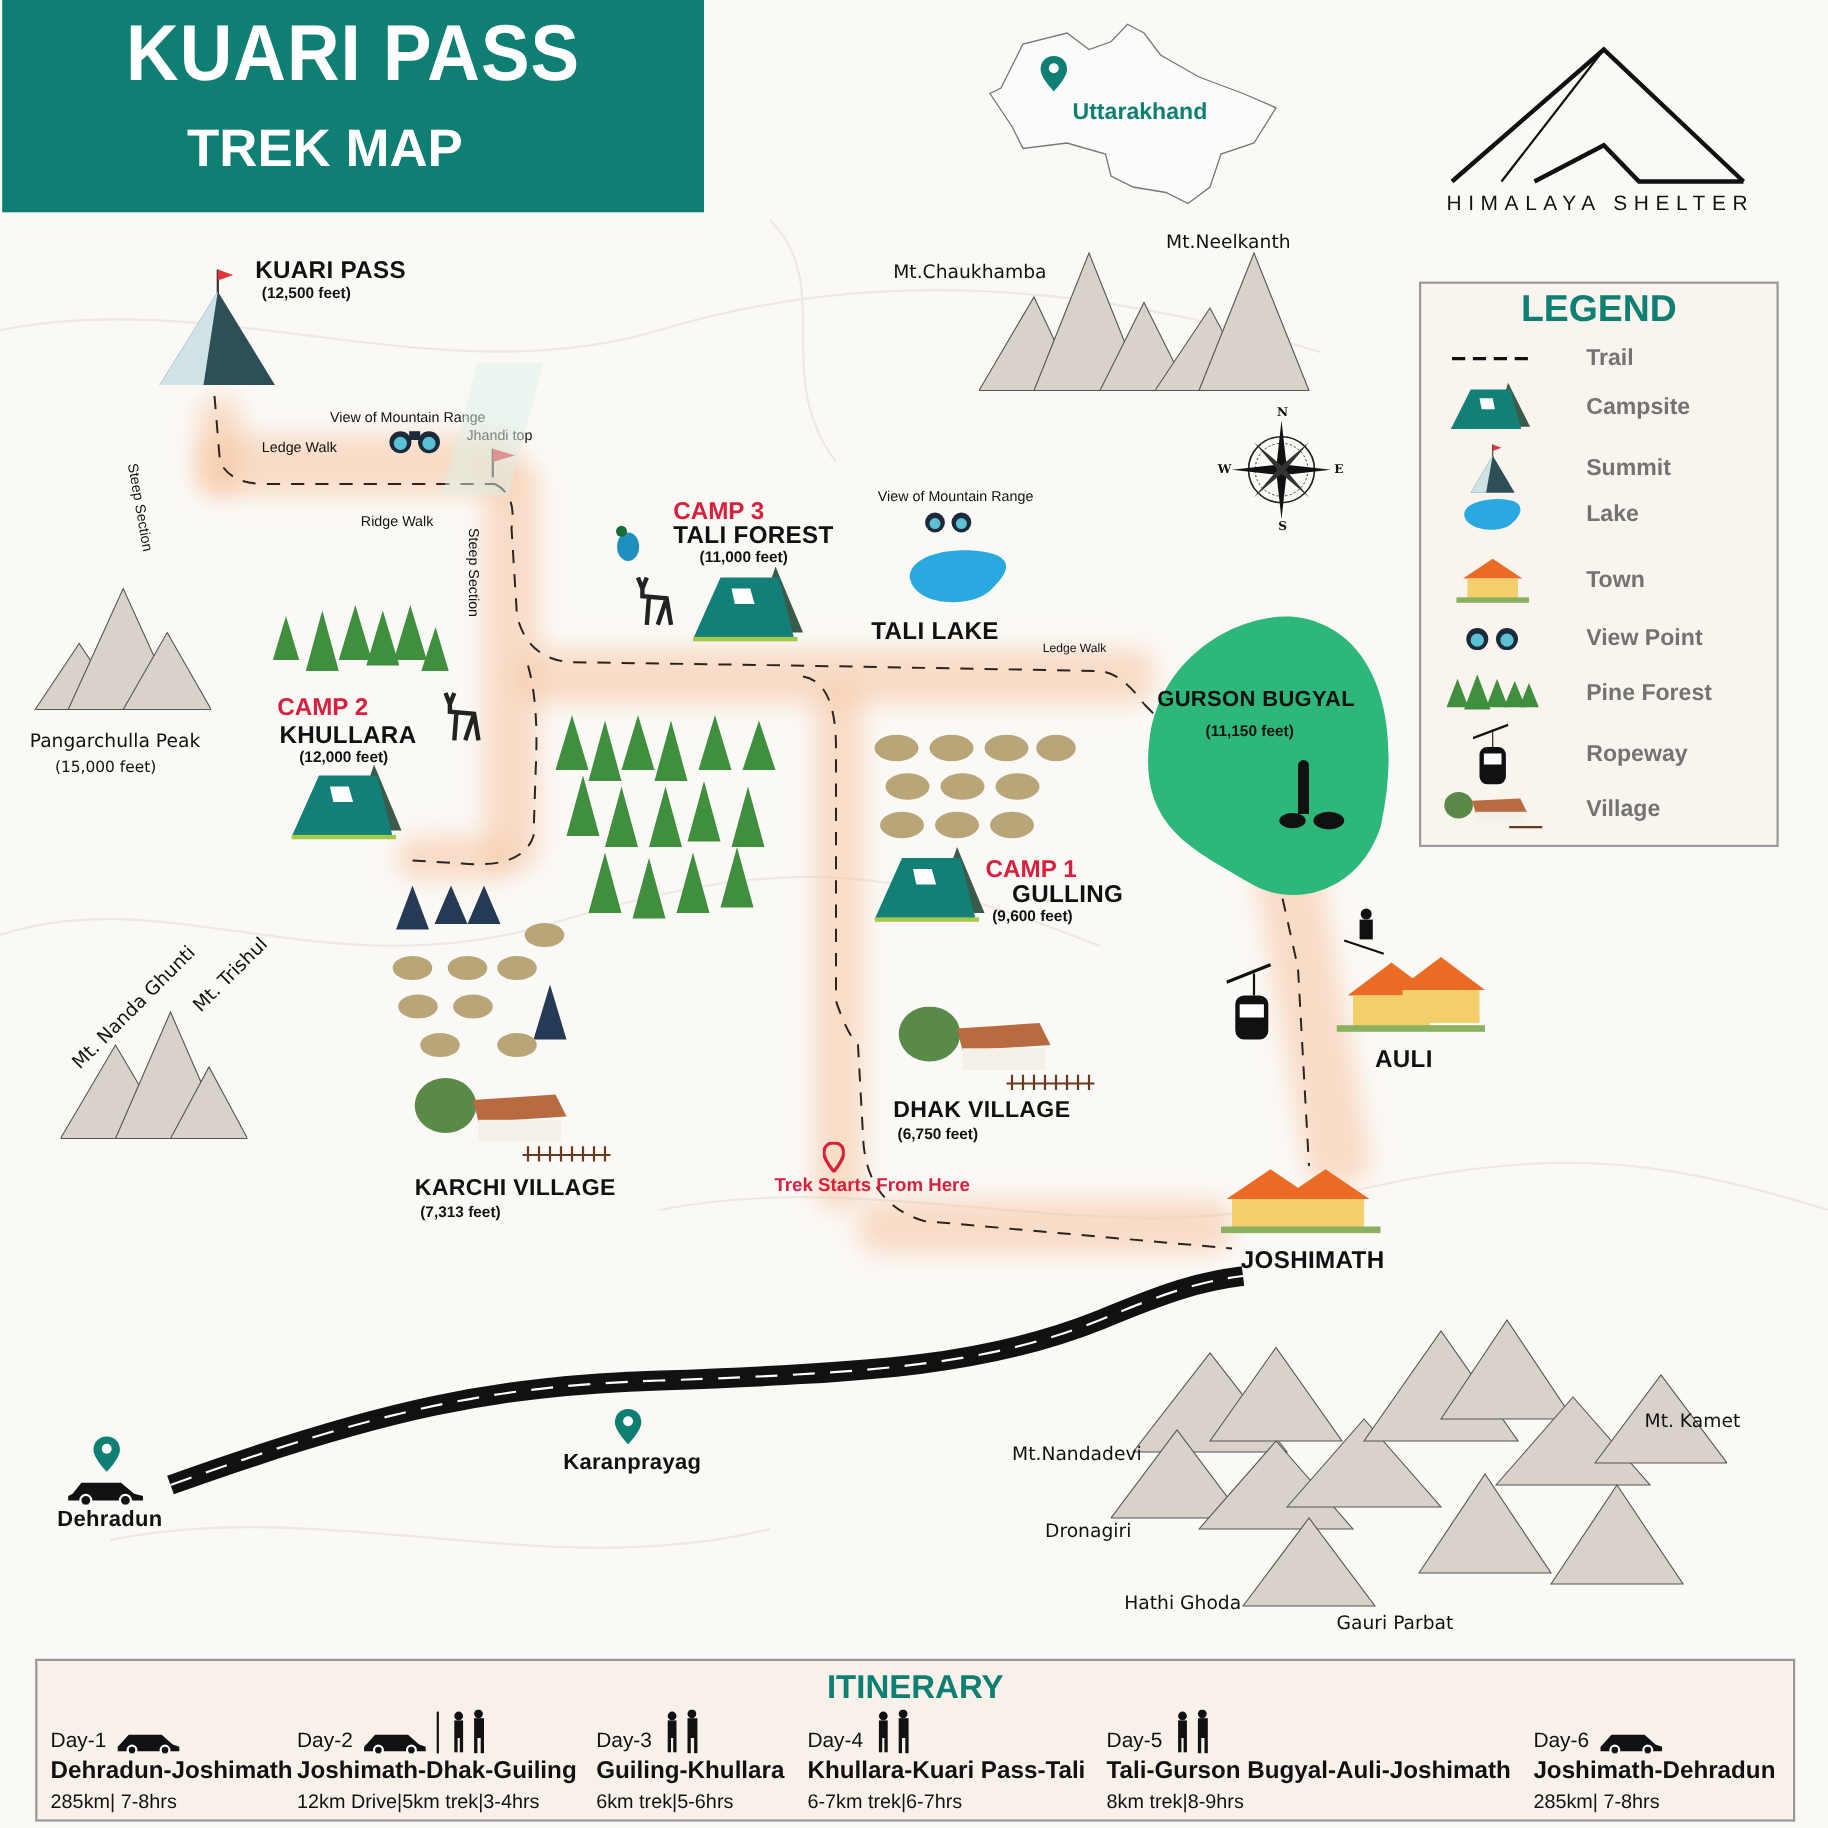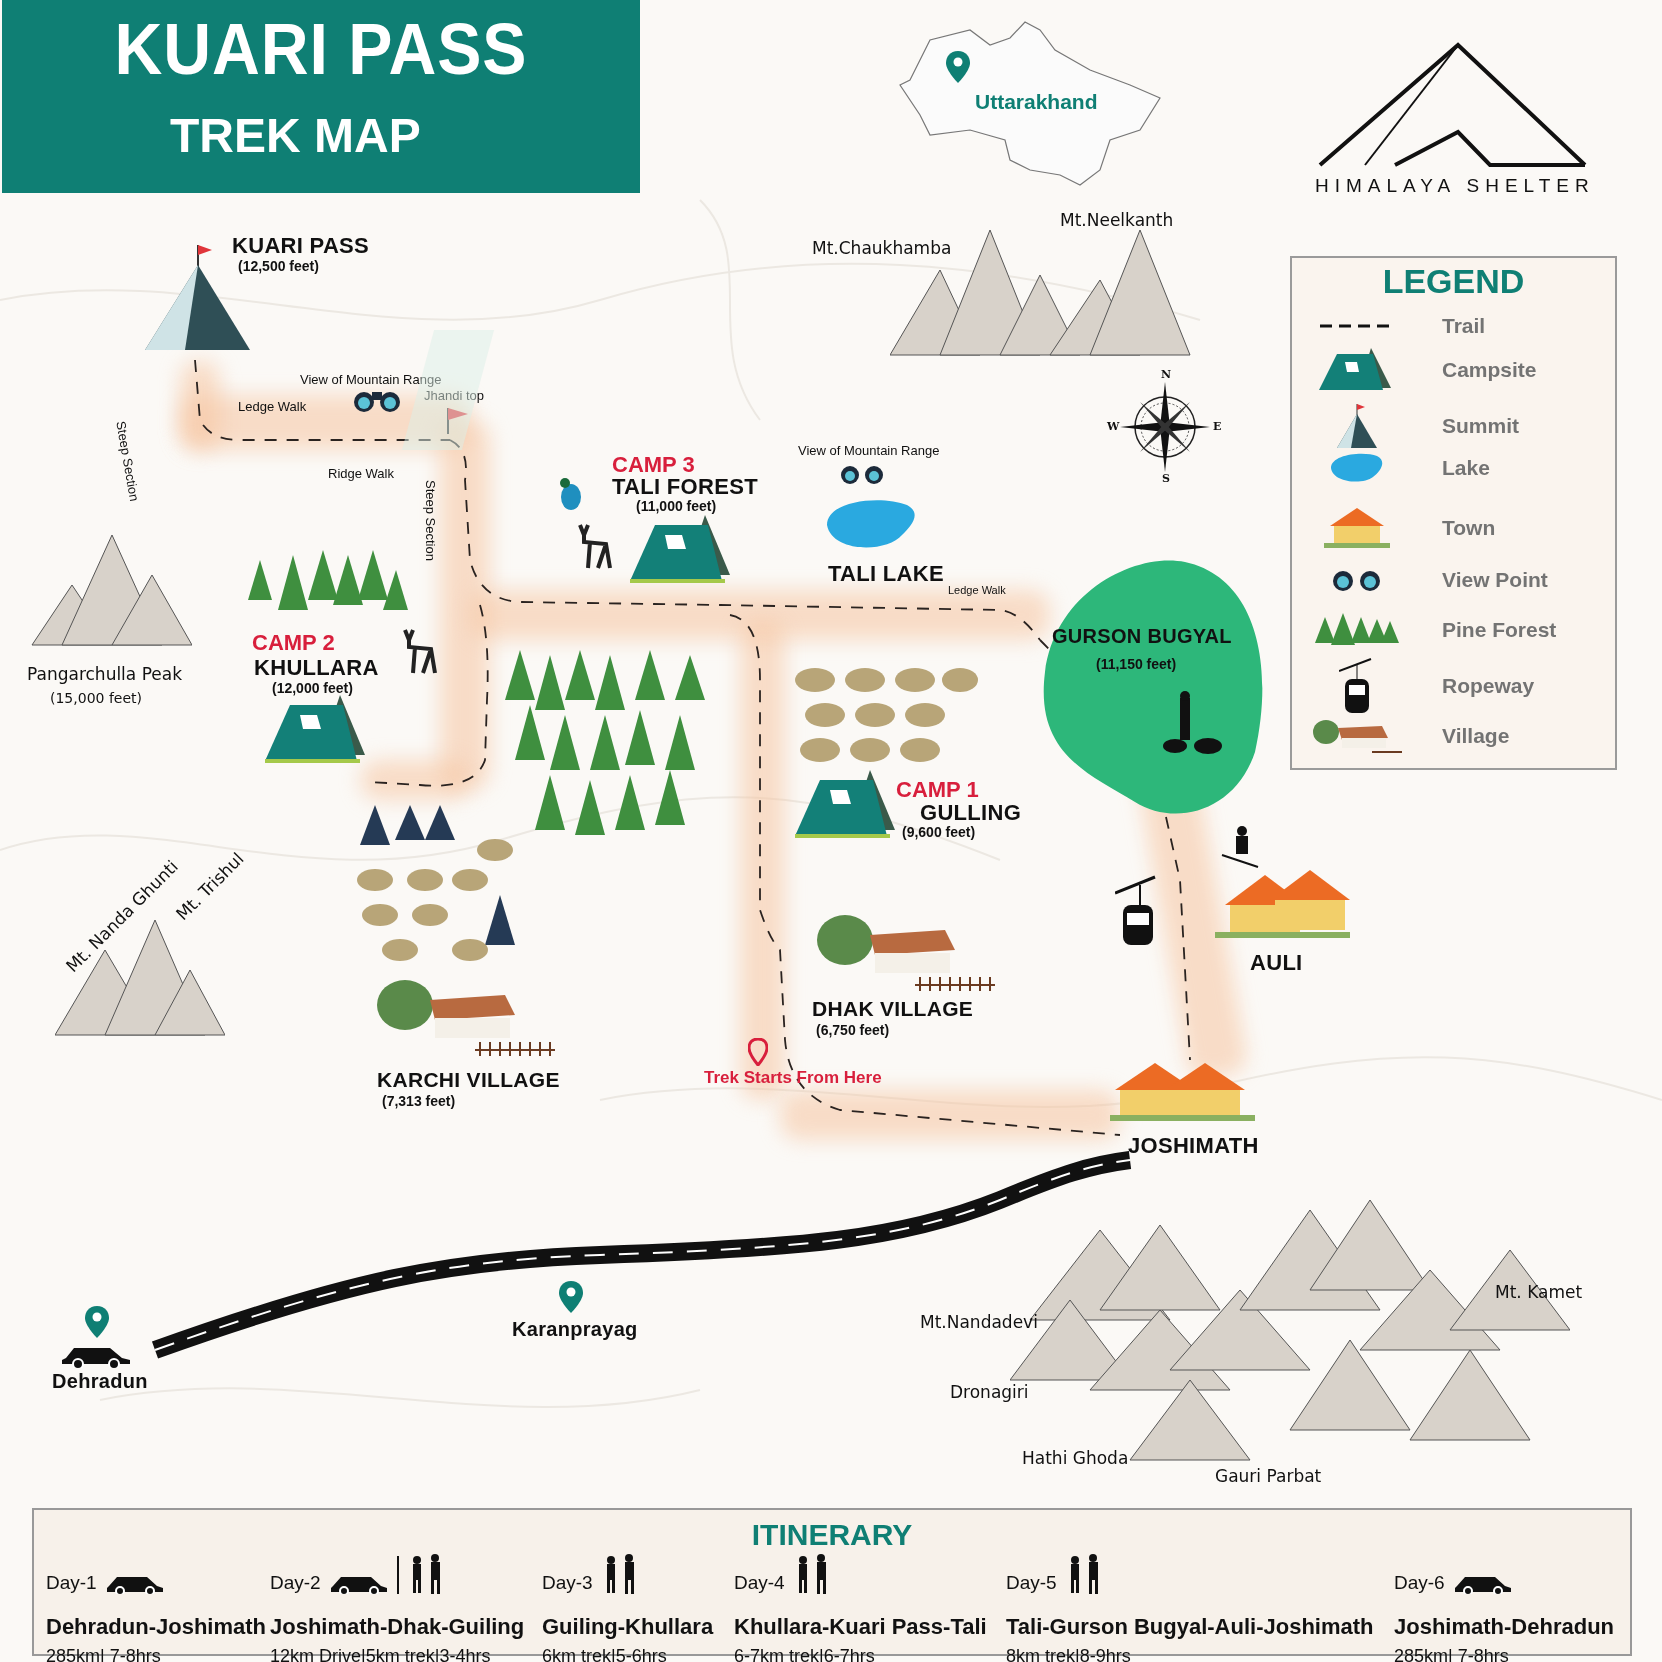--- a/index.html
+++ b/index.html
@@ -45,21 +45,21 @@
   .itin-box {
     left: 32px; top: 1508px; width: 1600px; height: 148px;
     border: 2px solid #999; background: #f7f1ea;
   }
   .itin-title {
     position: absolute; left: 0; width: 100%; top: 8px; text-align: center;
     font-size: 30px; font-weight: bold; color: #0f7f74;
   }
   .itin-day { position: absolute; top: 40px; height: 104px; }
   .itin-daylabel { font-size: 19px; display: inline-block; vertical-align: middle; }
-  .itin-route { font-size: 22px; font-weight: bold; white-space: nowrap; margin-top: 20px; }
+  .itin-route { font-size: 22px; font-weight: bold; white-space: nowrap; margin-top: 2px; }
   .itin-dist { font-size: 18px; margin-top: 6px; white-space: nowrap; }
   .iconrow { height: 44px; display: flex; align-items: flex-end; gap: 8px; }
   .trail-glow {
     position: absolute; background: rgba(245, 196, 160, 0.55);
     filter: blur(10px); border-radius: 20px;
   }
   .compass-letter { position:absolute; font-family: "DejaVu Serif", serif; font-size: 11px; font-weight: bold; }
 </style>
 </head>
 <body>
@@ -193,21 +193,21 @@
 <div class="abs lbl-small" style="left:798px;top:443px;">View of Mountain Range</div>
 <svg class="abs" style="left:838px;top:462px" width="50" height="25">
   <circle cx="12" cy="13" r="9" fill="#1c2a3a"></circle>
     <circle cx="36" cy="13" r="9" fill="#1c2a3a"></circle>
   <circle cx="12" cy="14" r="5" fill="#5bc2d6"></circle>
     <circle cx="36" cy="14" r="5" fill="#5bc2d6"></circle>
 </svg>
 <svg class="abs" style="left:822px;top:495px" width="100" height="60">
   <path d="M5 30 C5 5, 60 0, 85 10 C100 18, 90 30, 80 40 C65 58, 10 58, 5 30 Z" fill="#2aa9e0"></path>
 </svg>
-<div class="abs lbl-bold" style="left:828px;top:561px;">TALI LAKE</div>
+<div class="abs lbl-bold" style="left:792px;top:561px;">TALI LAKE</div>
 <div class="abs lbl-small" style="left:948px;top:584px;font-size:11px;">Ledge Walk</div>
 
 <svg class="abs" style="left:1025px;top:552px" width="245" height="270">
   <path d="M20 120 C30 40, 110 0, 160 10 C230 25, 250 110, 230 200 C210 260, 150 275, 110 250 C60 220, 10 200, 20 120 Z" fill="#2db77a"></path>
 </svg>
 <div class="abs lbl-bold" style="left:1052px;top:625px;font-size:20px;">GURSON BUGYAL</div>
 <div class="abs lbl-alt" style="left:1096px;top:656px;text-align:center;">(11,150 feet)</div>
 <svg class="abs" style="left:1160px;top:690px" width="70" height="70">
   <rect x="20" y="8" width="10" height="42" fill="#111"></rect>
     <circle cx="25" cy="6" r="5" fill="#111"></circle>

